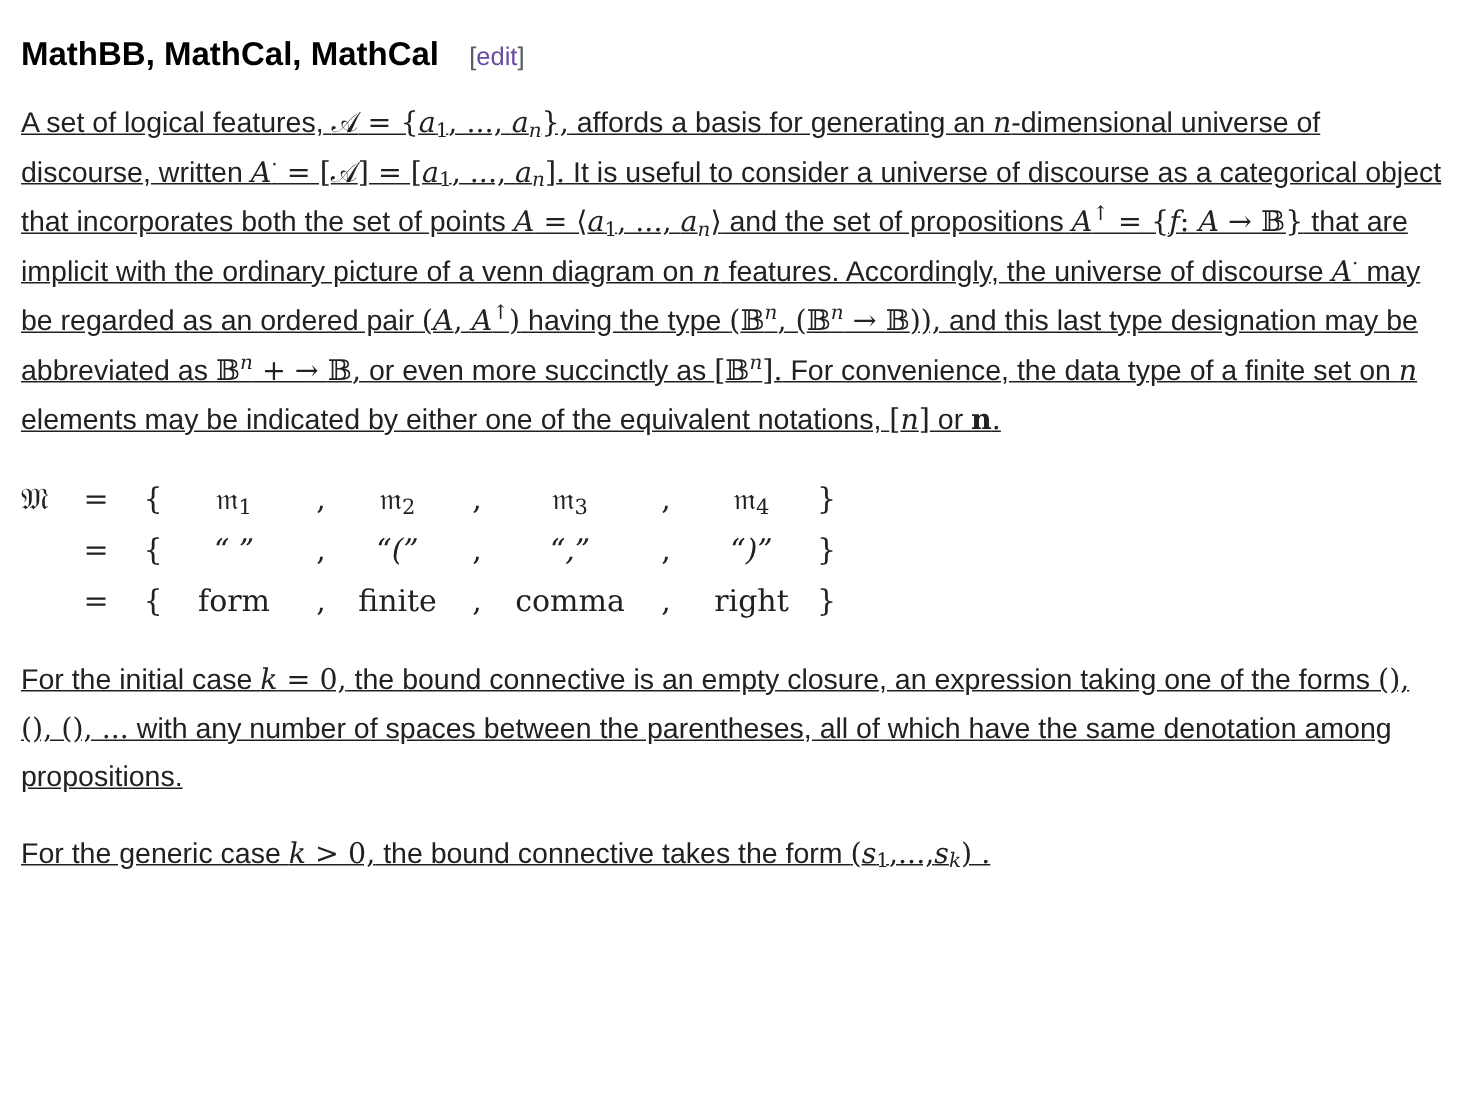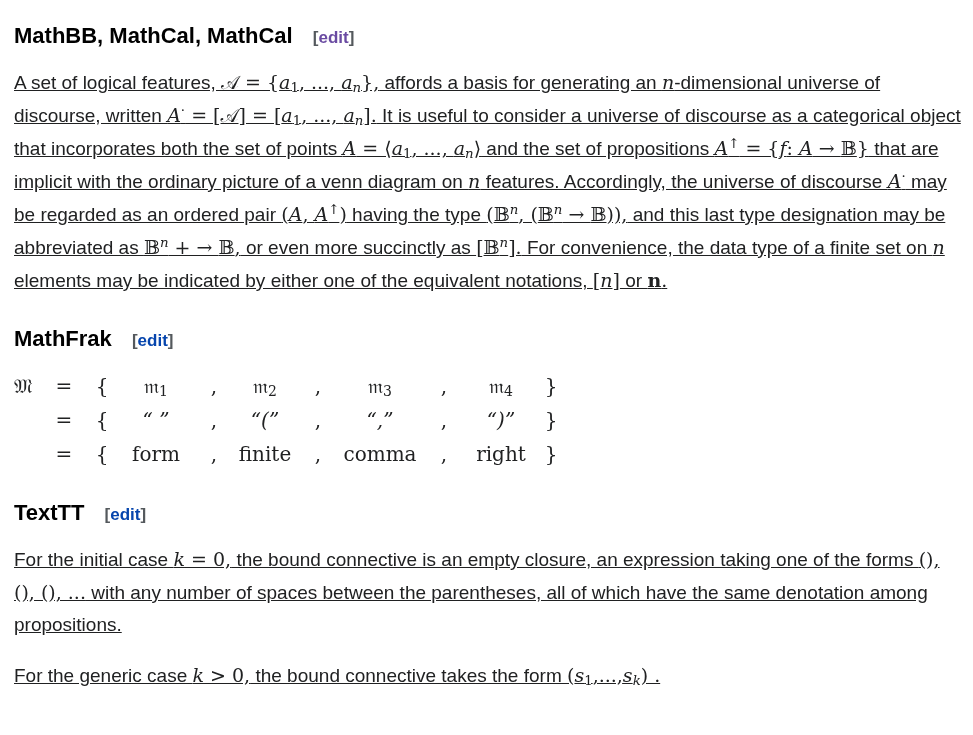--- a/index.html
+++ b/index.html
@@ -17,21 +17,21 @@
   h3 {
     font-size: 22px;
     line-height: 28px;
     font-weight: bold;
     color: #000000;
     margin: 8px 0 14px 0;
   }
   h3.later { margin-top: 28px; }
   .mw-editsection {
     font-size: 17px;
-    font-weight: bold;
+    font-weight: normal;
     margin-left: 14px;
     white-space: nowrap;
   }
   .bracket { color: #54595d; }
   a.edit-link { text-decoration: none; color: #0645ad; cursor: pointer; }
   a.edit-link.visited { color: #6a4ba2; }
   p { margin: 0 0 18px 0; text-decoration: underline; }
   p.last { margin-bottom: 0; }
 
   
@@ -69,24 +69,20 @@
 
   <section>
     <h3>
       <span>MathBB, MathCal, MathCal</span>
       <span class="mw-editsection"><span class="bracket">[</span><a class="edit-link visited" href="#">edit</a><span class="bracket">]</span></span>
     </h3>
     <p><span class="seg-t">A set of logical features, </span><span class="seg-scr">𝒜</span><span class="seg-m"> = {</span><span class="seg-mi">a</span><span class="seg-sub">1</span><span class="seg-m">, ..., </span><span class="seg-mi">a</span><span class="seg-subi">n</span><span class="seg-m">},</span><span class="seg-t"> affords a basis for generating an </span><span class="seg-mi">n</span><span class="seg-t">-dimensional universe of discourse, written </span><span class="seg-mi">A</span><span class="seg-sup">·</span><span class="seg-m"> = [</span><span class="seg-scr">𝒜</span><span class="seg-m">] = [</span><span class="seg-mi">a</span><span class="seg-sub">1</span><span class="seg-m">, ..., </span><span class="seg-mi">a</span><span class="seg-subi">n</span><span class="seg-m">].</span><span class="seg-t"> It is useful to consider a universe of discourse as a categorical object that incorporates both the set of points </span><span class="seg-mi">A</span><span class="seg-m"> = ⟨</span><span class="seg-mi">a</span><span class="seg-sub">1</span><span class="seg-m">, ..., </span><span class="seg-mi">a</span><span class="seg-subi">n</span><span class="seg-m">⟩</span><span class="seg-t"> and the set of propositions </span><span class="seg-mi">A</span><span class="seg-sup">↑</span><span class="seg-m"> = {</span><span class="seg-mi">f</span><span class="seg-m">: </span><span class="seg-mi">A</span><span class="seg-m"> → </span><span class="seg-bb">𝔹</span><span class="seg-m">}</span><span class="seg-t"> that are implicit with the ordinary picture of a venn diagram on </span><span class="seg-mi">n</span><span class="seg-t"> features. Accordingly, the universe of discourse </span><span class="seg-mi">A</span><span class="seg-sup">·</span><span class="seg-t"> may be regarded as an ordered pair </span><span class="seg-m">(</span><span class="seg-mi">A</span><span class="seg-m">, </span><span class="seg-mi">A</span><span class="seg-sup">↑</span><span class="seg-m">)</span><span class="seg-t"> having the type </span><span class="seg-m">(</span><span class="seg-bb">𝔹</span><span class="seg-supi">n</span><span class="seg-m">, (</span><span class="seg-bb">𝔹</span><span class="seg-supi">n</span><span class="seg-m"> → </span><span class="seg-bb">𝔹</span><span class="seg-m">)),</span><span class="seg-t"> and this last type designation may be abbreviated as </span><span class="seg-bb">𝔹</span><span class="seg-supi">n</span><span class="seg-m"> + → </span><span class="seg-bb">𝔹</span><span class="seg-m">,</span><span class="seg-t"> or even more succinctly as </span><span class="seg-m">[</span><span class="seg-bb">𝔹</span><span class="seg-supi">n</span><span class="seg-m">].</span><span class="seg-t"> For convenience, the data type of a finite set on </span><span class="seg-mi">n</span><span class="seg-t"> elements may be indicated by either one of the equivalent notations, </span><span class="seg-m">[</span><span class="seg-mi">n</span><span class="seg-m">]</span><span class="seg-t"> or </span><span class="seg-b">n</span><span class="seg-m">.</span></p>
   </section>
 
   <section>
-    <h3 class="later">
-      <span>MathFrak</span>
-      <span class="mw-editsection"><span class="bracket">[</span><a class="edit-link" href="#">edit</a><span class="bracket">]</span></span>
-    </h3>
     <table class="eq-table">
       <colgroup>
         <col style="width:30px">
           <col style="width:40px">
           <col style="width:36px">
         <col style="width:72px">
           <col style="width:44px">
           <col style="width:58px">
         <col style="width:48px">
           <col style="width:76px">
@@ -132,21 +128,17 @@
         <td><span class="seg-m">comma</span></td>
         <td><span class="seg-m">,</span></td>
         <td><span class="seg-m">right</span></td>
         <td><span class="seg-m">}</span></td>
       </tr>
     </tbody>
       </table>
   </section>
 
   <section>
-    <h3 class="later">
-      <span>TextTT</span>
-      <span class="mw-editsection"><span class="bracket">[</span><a class="edit-link" href="#">edit</a><span class="bracket">]</span></span>
-    </h3>
     <p><span class="seg-t">For the initial case </span><span class="seg-mi">k</span><span class="seg-m"> = 0,</span><span class="seg-t"> the bound connective is an empty closure, an expression taking one of the forms </span><span class="seg-m">(), (), (), ...</span><span class="seg-t"> with any number of spaces between the parentheses, all of which have the same denotation among propositions.</span></p>
     <p class="last"><span class="seg-t">For the generic case </span><span class="seg-mi">k</span><span class="seg-m"> &gt; 0,</span><span class="seg-t"> the bound connective takes the form </span><span class="seg-m">(</span><span class="seg-mi">s</span><span class="seg-sub">1</span><span class="seg-m">,...,</span><span class="seg-mi">s</span><span class="seg-subi">k</span><span class="seg-m">) .</span></p>
   </section>
 
 </main>
 
 </body></html>

